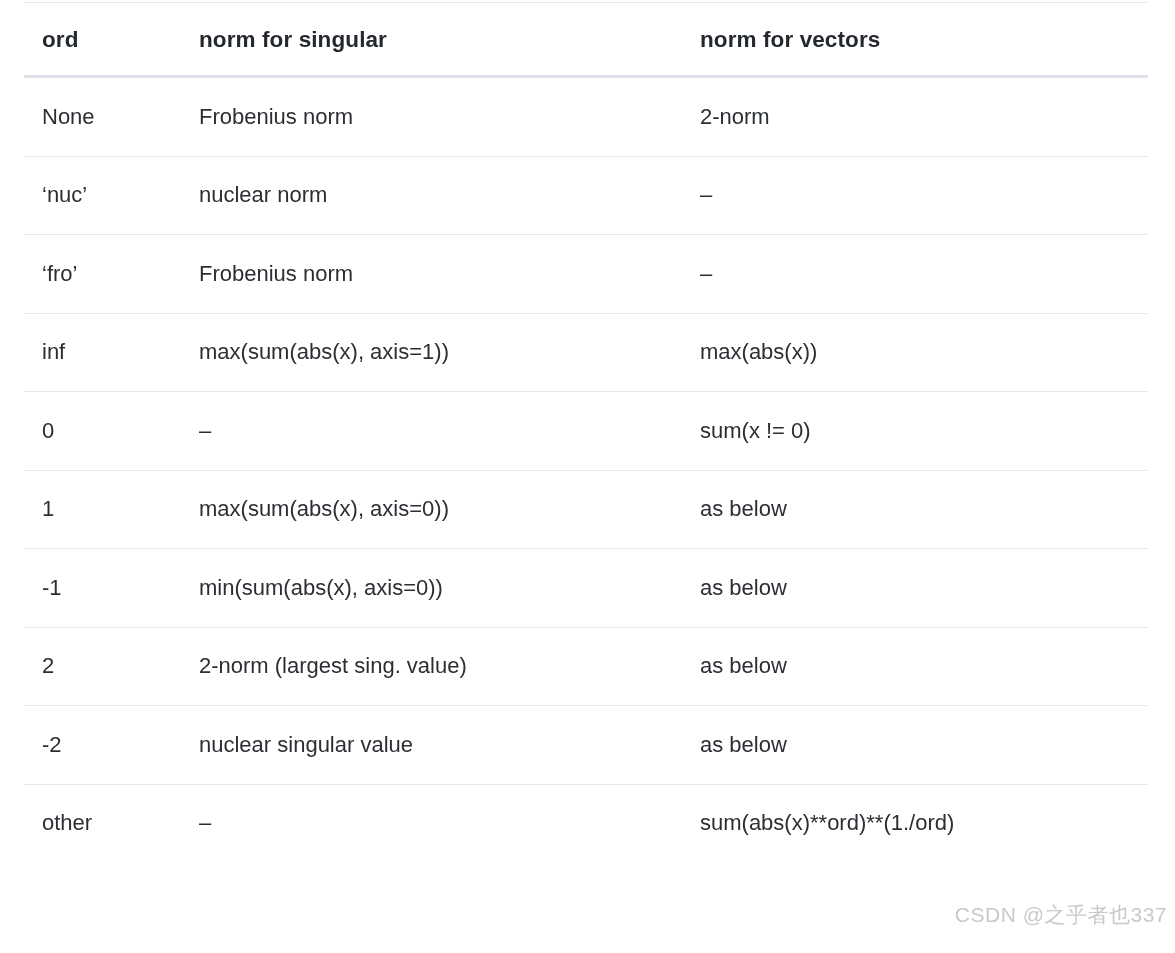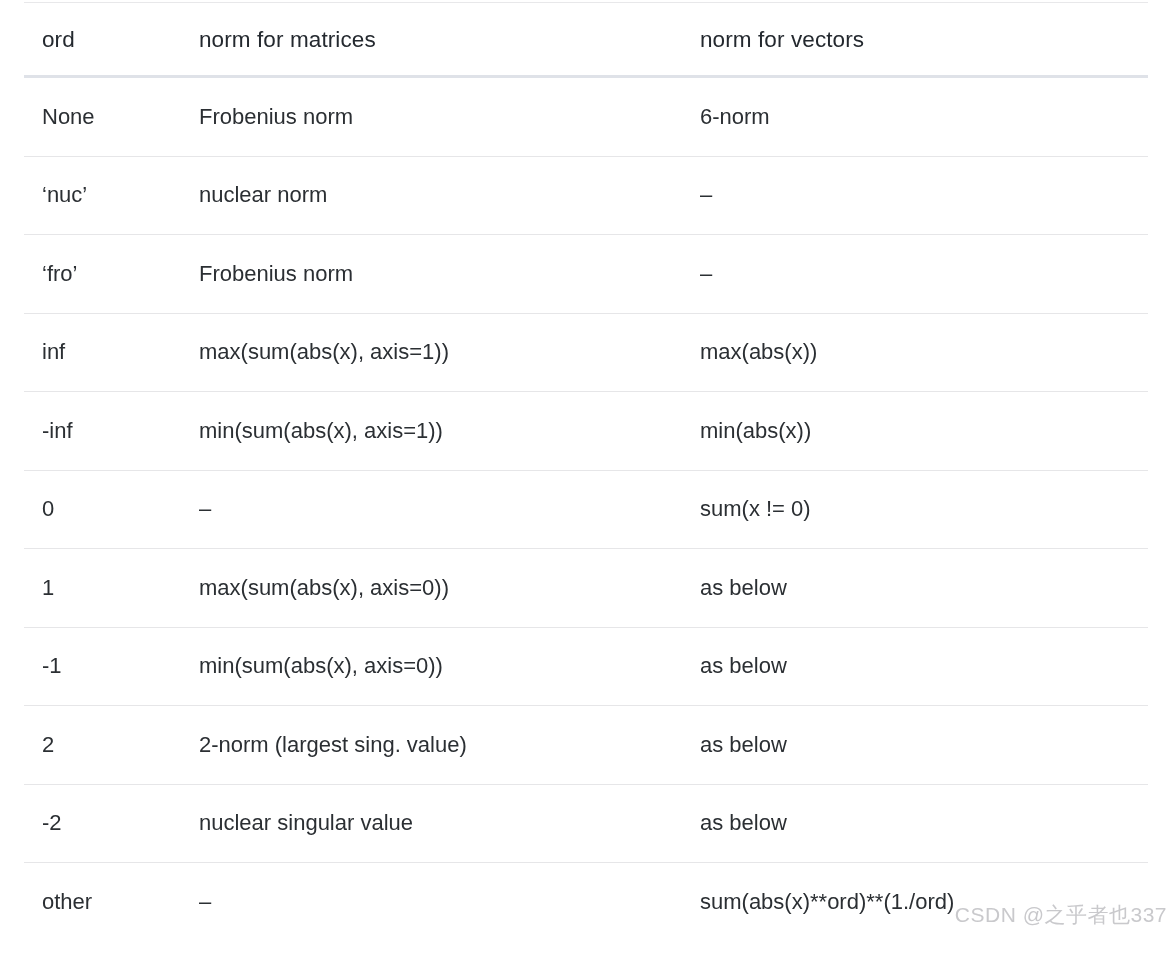--- a/index.html
+++ b/index.html
@@ -29,21 +29,21 @@
     table-layout: fixed;
     font-size: 22px;
   }
 
   table.norm-table col.c-ord       { width: 157px; }
   table.norm-table col.c-matrices  { width: 501px; }
   table.norm-table col.c-vectors   { width: 466px; }
 
   table.norm-table thead th {
     text-align: left;
-    font-weight: 400;
+    font-weight: 700;
     font-size: 22.5px;
     color: #24292f;
     padding: 24px 0 22px 18px;
     border-top: 1px solid #e8e8ea;
     border-bottom: 3px solid #dfe2e8;
     letter-spacing: 0.1px;
     white-space: nowrap;
   }
 
   table.norm-table tbody td {
@@ -85,49 +85,44 @@
 <div class="table-wrap">
   <table class="norm-table">
     <colgroup>
       <col class="c-ord">
       <col class="c-matrices">
       <col class="c-vectors">
     </colgroup>
     <thead>
       <tr>
         <th>ord</th>
-        <th>norm for matrices</th>
+        <th>norm for singular</th>
         <th>norm for vectors</th>
       </tr>
     </thead>
     <tbody>
       <tr>
         <td>None</td>
         <td>Frobenius norm</td>
-        <td>6-norm</td>
+        <td>2-norm</td>
       </tr>
       <tr>
         <td>‘nuc’</td>
         <td>nuclear norm</td>
         <td class="dash-cell">–</td>
       </tr>
       <tr>
         <td>‘fro’</td>
         <td>Frobenius norm</td>
         <td class="dash-cell">–</td>
       </tr>
       <tr>
         <td>inf</td>
         <td>max(sum(abs(x), axis=1))</td>
         <td>max(abs(x))</td>
-      </tr>
-      <tr>
-        <td>-inf</td>
-        <td>min(sum(abs(x), axis=1))</td>
-        <td>min(abs(x))</td>
       </tr>
       <tr>
         <td>0</td>
         <td class="dash-cell">–</td>
         <td>sum(x != 0)</td>
       </tr>
       <tr>
         <td>1</td>
         <td>max(sum(abs(x), axis=0))</td>
         <td>as below</td>

